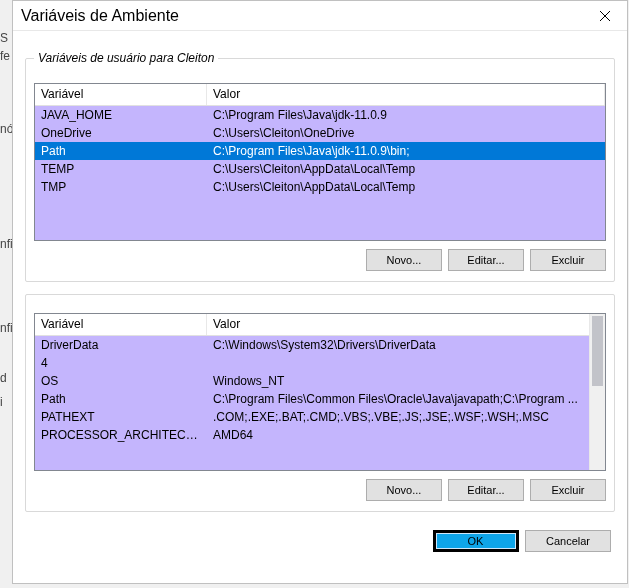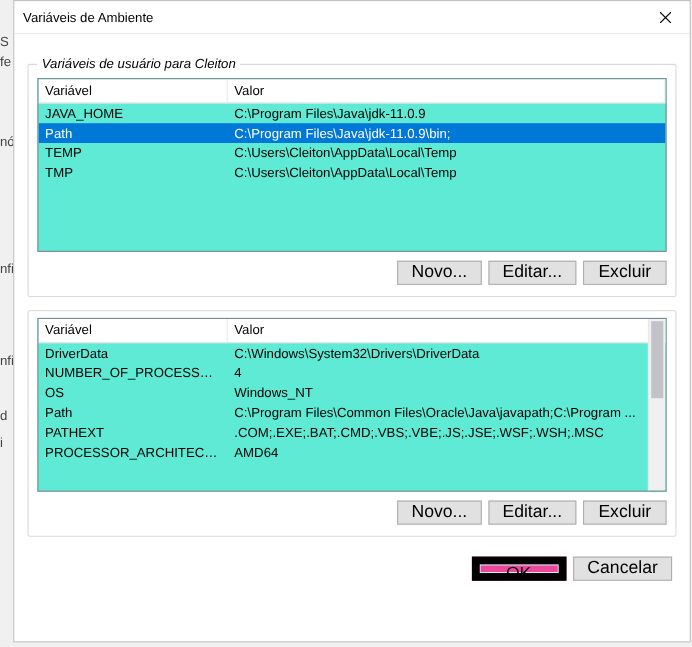--- a/index.html
+++ b/index.html
@@ -21,44 +21,44 @@
   border: 1px solid #c0c0c0;
 }
 .titlebar {
   height: 30px;
   display: flex;
   align-items: center;
   justify-content: space-between;
   padding-left: 8px;
   border-bottom: 1px solid #e8e8e8;
 }
-.titlebar-title { font-size: 12px; color: #000; }
+.titlebar-title { font-size: 16px; color: #000; }
 .titlebar-close {
   width: 44px;
   height: 30px;
   display: flex;
   align-items: center;
   justify-content: center;
   color: #000;
 }
 .content { padding: 8px 12px 12px 12px; }
 
 fieldset {
   border: 1px solid #d9d9d9;
   border-radius: 2px;
   margin-top: 12px;
   padding: 0 8px 10px 8px;
 }
 fieldset legend { font-size: 12px; padding: 0 4px; color: #000; font-style: italic; }
 
 .table-wrap {
   border: 1px solid #828790;
-  background: #5eead4;
+  background: #c4b5fd;
   height: 158px;
-  margin-top: 6px;
+  margin-top: 18px;
   position: relative;
   overflow: hidden;
 }
 .thead {
   display: flex;
   height: 22px;
   border-bottom: 1px solid #e1e1e1;
   background: #fff;
   position: relative;
 }
@@ -97,27 +97,27 @@
   justify-content: flex-end;
   gap: 6px;
   margin-top: 8px;
 }
 button.winbtn {
   min-width: 76px;
   height: 22px;
   background: #e1e1e1;
   border: 1px solid #adadad;
   font-family: inherit;
-  font-size: 16px;
+  font-size: 11px;
   padding: 0 12px;
   cursor: default;
 }
 button.winbtn.primary {
-  border: 7px solid #000000;
-  background: #ec4899;
+  border: 3px solid #000000;
+  background: #0ea5e9;
   box-shadow: inset 0 0 0 1px #cee8fb;
   padding-left: 11px;
 }
 
 .bottom-buttons {
   display: flex;
   justify-content: flex-end;
   gap: 6px;
   padding: 6px 16px 12px 0;
 }
@@ -154,20 +154,24 @@
       <div class="table-wrap">
         <div class="thead">
           <div class="th col-var">Variável</div>
           <div class="th col-val">Valor</div>
         </div>
         <div class="tbody" id="user-rows">
             <div class="tr">
               <div class="td col-var">JAVA_HOME</div>
               <div class="td col-val">C:\Program Files\Java\jdk-11.0.9</div>
             </div>
+            <div class="tr">
+              <div class="td col-var">OneDrive</div>
+              <div class="td col-val">C:\Users\Cleiton\OneDrive</div>
+            </div>
             <div class="tr selected">
               <div class="td col-var">Path</div>
               <div class="td col-val">C:\Program Files\Java\jdk-11.0.9\bin;</div>
             </div>
             <div class="tr">
               <div class="td col-var">TEMP</div>
               <div class="td col-val">C:\Users\Cleiton\AppData\Local\Temp</div>
             </div>
             <div class="tr">
               <div class="td col-var">TMP</div>
@@ -187,21 +191,20 @@
         <div class="thead">
           <div class="th col-var">Variável</div>
           <div class="th col-val">Valor</div>
         </div>
         <div class="tbody tbody-sys" id="sys-rows">
             <div class="tr">
               <div class="td col-var">DriverData</div>
               <div class="td col-val">C:\Windows\System32\Drivers\DriverData</div>
             </div>
             <div class="tr">
-              <div class="td col-var">NUMBER_OF_PROCESSORS</div>
               <div class="td col-val">4</div>
             </div>
             <div class="tr">
               <div class="td col-var">OS</div>
               <div class="td col-val">Windows_NT</div>
             </div>
             <div class="tr">
               <div class="td col-var">Path</div>
               <div class="td col-val">C:\Program Files\Common Files\Oracle\Java\javapath;C:\Program ...</div>
             </div>

